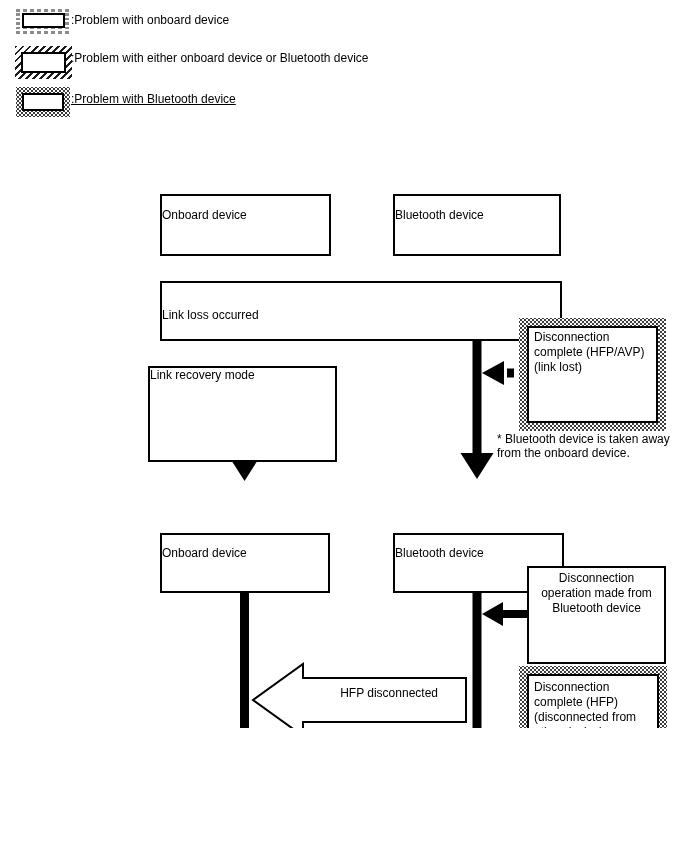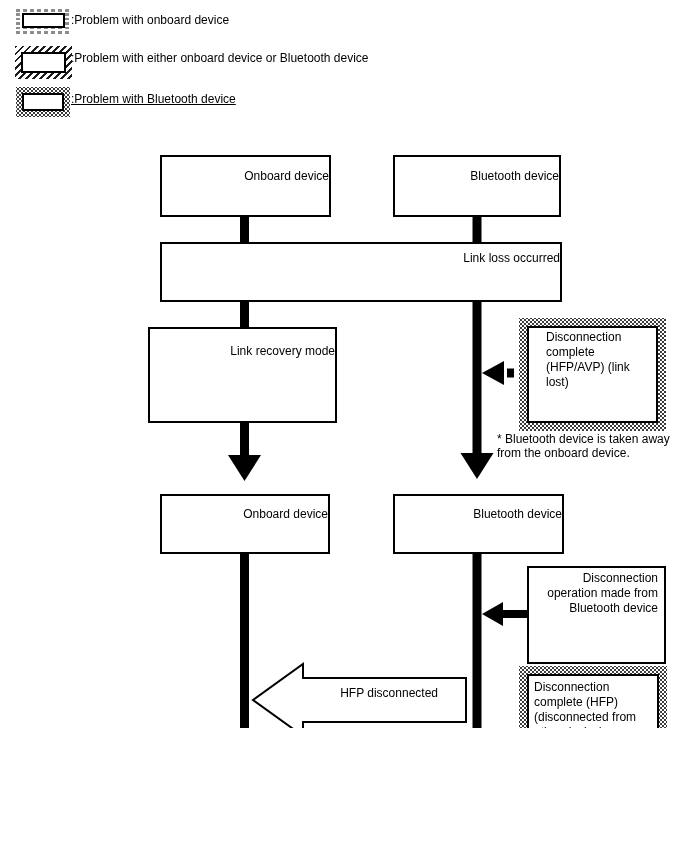--- a/index.html
+++ b/index.html
@@ -6,22 +6,22 @@
   .stage{
     position:relative;width:688px;height:728px;background:#fff;
     font-family:"Liberation Sans",sans-serif;font-size:12px;color:#000;
     overflow:hidden;line-height:14px;
   }
   svg.overlay{position:absolute;left:0;top:0;z-index:1;}
   .box{
     position:absolute;background:#fff;border:2px solid #000;
     box-sizing:border-box;z-index:2;
   }
-  .box.center{text-align:right;}
-  .box.lefttext{text-align:right;}
+  .box.center{text-align:left;margin-top:39px;}
+  .box.lefttext{text-align:center;}
   .pat{position:absolute;box-sizing:border-box;z-index:2;background-color:#fff;}
   .pat .inner{
     position:absolute;left:8px;top:8px;right:8px;bottom:8px;
     background:#fff;border:2px solid #000;box-sizing:border-box;
     line-height:15px;
   }
   
   .sw{position:absolute;box-sizing:border-box;background-color:#fff;}
   .sw .inner{
     position:absolute;left:6px;top:6px;right:6px;bottom:6px;
@@ -88,26 +88,26 @@
 
     <polygon points="253,700 303,664 303,678 466,678 466,722 303,722 303,736" fill="#fff" stroke="#000" stroke-width="2"></polygon>
 
     <path d="M223,828 Q234,815 245,826 Q256,837 268,826" fill="none" stroke="#000" stroke-width="2"></path>
     <path d="M451,829 Q463,816 475,827 Q487,838 500,826" fill="none" stroke="#000" stroke-width="2"></path>
   </svg>
 
   <div class="box center" style="left:160px;top:155px;width:171px;height:62px;padding-top:12px;">Onboard device</div>
   <div class="box center" style="left:393px;top:155px;width:168px;height:62px;padding-top:12px;">Bluetooth device</div>
 
-  <div class="box center" style="left:160px;top:242px;width:402px;height:60px;padding-top:7px;">Link loss occurred</div>
+  <div class="box center" style="left:160px;top:242px;width:402px;height:60px;padding-top:25px;">Link loss occurred</div>
 
-  <div class="box center" style="left:148px;top:327px;width:189px;height:96px;padding-top:15px;">Link recovery mode</div>
+  <div class="box center" style="left:148px;top:327px;width:189px;height:96px;">Link recovery mode</div>
 
   <div class="pat dots" style="left:519px;top:318px;width:147px;height:113px;">
-    <div class="inner" style="padding:2px 17px;">Disconnection complete (HFP/AVP) (link lost)</div>
+    <div class="inner" style="padding:2px 5px;">Disconnection complete (HFP/AVP) (link lost)</div>
   </div>
 
   <div class="txt" style="left:497px;top:432px;width:178px;line-height:14px;">* Bluetooth device is taken away from the onboard device.</div>
 
   <div class="box center" style="left:160px;top:494px;width:170px;height:60px;padding-top:11px;">Onboard device</div>
   <div class="box center" style="left:393px;top:494px;width:171px;height:60px;padding-top:11px;">Bluetooth device</div>
 
   <div class="box lefttext" style="left:527px;top:566px;width:139px;height:98px;padding:3px 6px;line-height:15px;">Disconnection operation made from Bluetooth device</div>
 
   <div class="txt" style="left:298px;top:686px;width:140px;text-align:right;">HFP disconnected</div>

